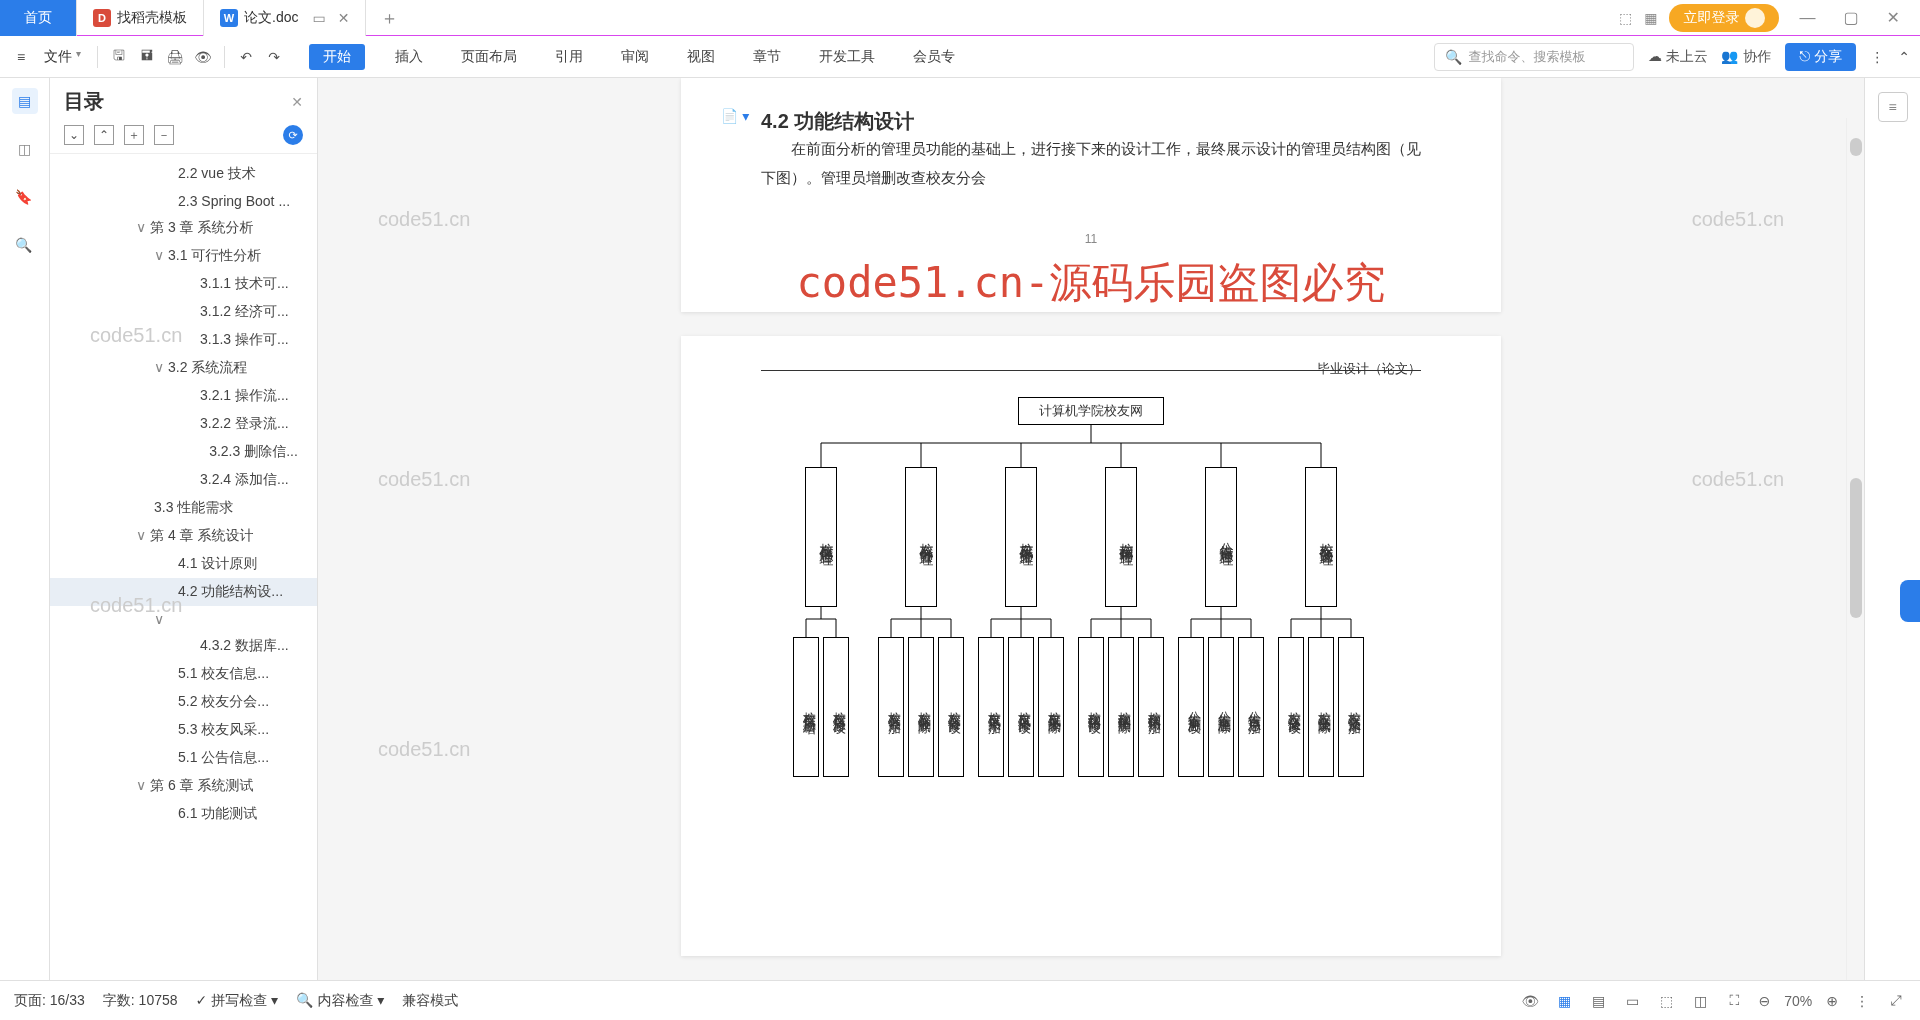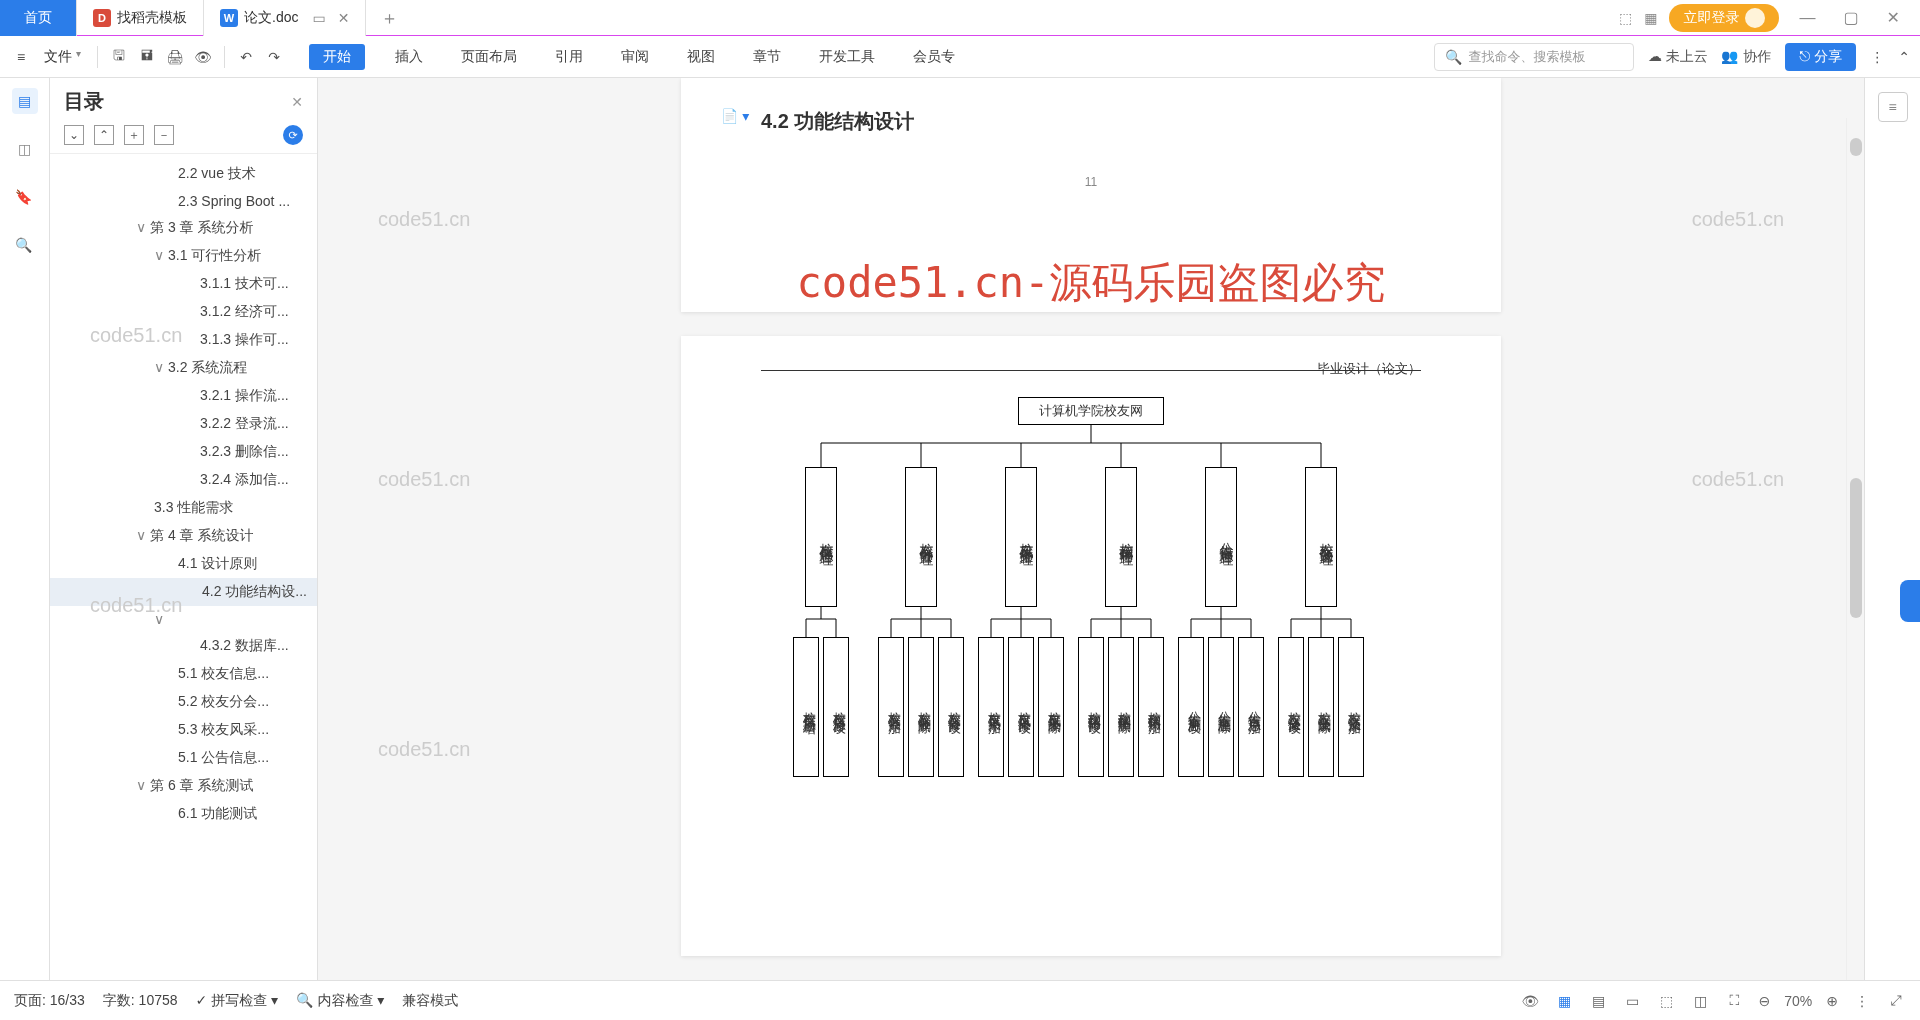--- a/index.html
+++ b/index.html
@@ -162,26 +162,26 @@
     <div class="nav-item" style="padding-left: 128px;">2.2 vue 技术</div>
         <div class="nav-item" style="padding-left: 128px;">2.3 Spring Boot ...</div>
         <div class="nav-item" style="padding-left: 86px;"><span class="chev">∨</span>第 3 章  系统分析</div>
         <div class="nav-item" style="padding-left: 104px;"><span class="chev">∨</span>3.1 可行性分析</div>
         <div class="nav-item" style="padding-left: 150px;">3.1.1 技术可...</div>
         <div class="nav-item" style="padding-left: 150px;">3.1.2 经济可...</div>
         <div class="nav-item" style="padding-left: 150px;">3.1.3 操作可...</div>
         <div class="nav-item" style="padding-left: 104px;"><span class="chev">∨</span>3.2 系统流程</div>
         <div class="nav-item" style="padding-left: 150px;">3.2.1 操作流...</div>
         <div class="nav-item" style="padding-left: 150px;">3.2.2 登录流...</div>
-        <div class="nav-item" style="padding-left: 150px;">3.2.3 删除信...</div>
+        <div class="nav-item" style="padding-left: 150px; text-align: center;">3.2.3 删除信...</div>
         <div class="nav-item" style="padding-left: 150px;">3.2.4 添加信...</div>
         <div class="nav-item" style="padding-left: 104px;">3.3 性能需求</div>
         <div class="nav-item" style="padding-left: 86px;"><span class="chev">∨</span>第 4 章  系统设计</div>
         <div class="nav-item" style="padding-left: 128px;">4.1 设计原则</div>
-        <div class="nav-item sel" style="padding-left: 128px; text-align: right;">4.2 功能结构设...</div>
+        <div class="nav-item sel" style="padding-left: 128px;">4.2 功能结构设...</div>
         <div class="nav-item" style="padding-left: 104px;"><span class="chev">∨</span></div>
         <div class="nav-item" style="padding-left: 150px;">4.3.2 数据库...</div>
         <div class="nav-item" style="padding-left: 128px;">5.1 校友信息...</div>
         <div class="nav-item" style="padding-left: 128px;">5.2 校友分会...</div>
         <div class="nav-item" style="padding-left: 128px;">5.3 校友风采...</div>
         <div class="nav-item" style="padding-left: 128px;">5.1 公告信息...</div>
         <div class="nav-item" style="padding-left: 86px;"><span class="chev">∨</span>第 6 章  系统测试</div>
         <div class="nav-item" style="padding-left: 128px;">6.1 功能测试</div>
       </div>
   </div>
@@ -190,20 +190,21 @@
     <div class="wm" style="left:60px;top:130px">code51.cn</div>
     <div class="wm" style="left:60px;top:390px">code51.cn</div>
     <div class="wm" style="left:60px;top:660px">code51.cn</div>
     <div class="wm" style="right:80px;top:130px">code51.cn</div>
     <div class="wm" style="right:80px;top:390px">code51.cn</div>
     <div class="bigwm">code51.cn-源码乐园盗图必究</div>
 
     <div class="page p1">
       <span class="doc-ico">📄 ▾</span>
       <div class="sec-title">4.2 功能结构设计</div>
+      <div class="body-text">在前面分析的管理员功能的基础上，进行接下来的设计工作，最终展示设计的管理员结构图（见下图）。管理员增删改查校友分会</div>
       <div class="pg-num">11</div>
     </div>
 
     <div class="page p2">
       <div class="header-line">
           <span class="header-text">毕业设计（论文）</span>
         </div>
       <div class="diagram" id="diagram">
         <svg class="lines" id="dlines">
             <line x1="330" y1="26" x2="330" y2="46" stroke="#000"></line>

